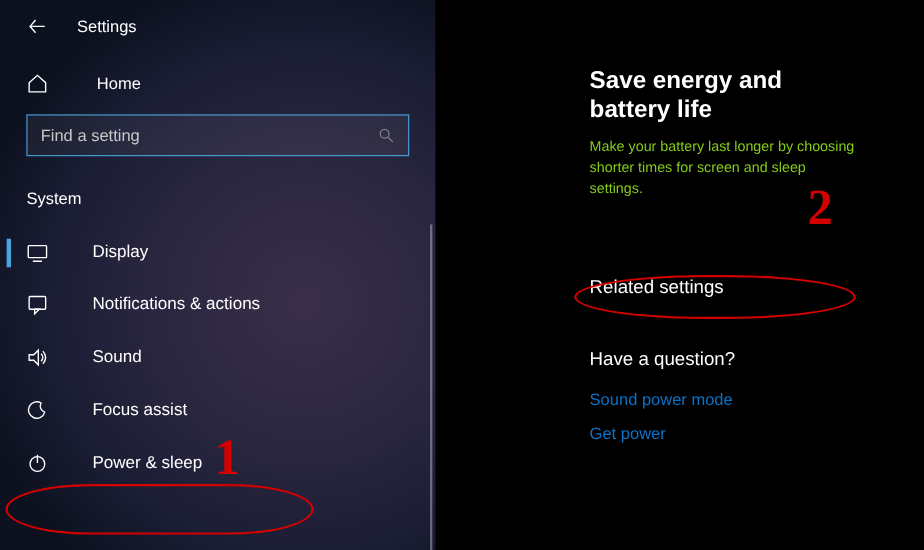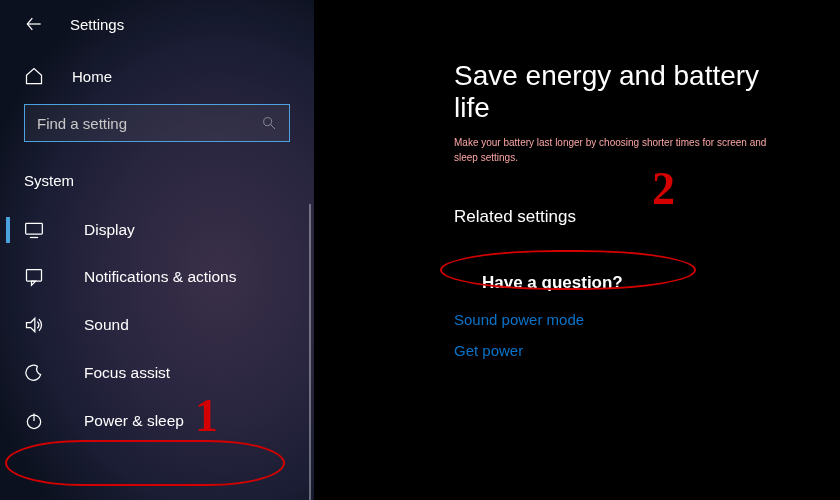--- a/index.html
+++ b/index.html
@@ -1,28 +1,28 @@
 <!DOCTYPE html>
 <html><head>
 <meta charset="utf-8">
 <style>
   * { box-sizing: border-box; margin: 0; padding: 0; }
   html, body { width: 840px; height: 500px; overflow: hidden; font-family: "Segoe UI", Arial, sans-serif; background: #000; color: #fff; }
   .app { display: flex; width: 100%; height: 100%; }
   .sidebar {
-    width: 314px;
+    width: 396px;
     height: 100%;
     background: radial-gradient(ellipse at 70% 55%, #3a2f48 0%, #2a2640 35%, #1a1d33 60%, #0c111f 80%);
     position: relative;
     padding: 14px 0 0 0;
   }
   .titlebar { display: flex; align-items: center; padding: 0 24px 22px 24px; gap: 26px; }
   .back-btn { display:flex; align-items:center; }
   .titlebar .title { font-size: 15px; font-weight: 400; color: #fff; }
-  .home-row { display: flex; align-items: center; gap: 28px; padding: 10px 24px 18px 24px; color:#fff; font-size:15px; }
+  .home-row { display: flex; align-items: center; gap: 44px; padding: 10px 24px 18px 24px; color:#fff; font-size:15px; }
   .search-wrap { padding: 0 24px 14px 24px; }
   .search {
     width: 100%;
     height: 38px;
     background: rgba(255,255,255,0.05);
     border: 1.5px solid #4aa3df;
     color: #c8c8c8;
     display: flex;
     align-items: center;
     justify-content: space-between;
@@ -34,25 +34,25 @@
   .category { padding: 16px 6px 8px 24px; font-size: 15px; font-weight: 400; color:#fff; }
   .nav { margin-top: 10px; }
   .nav-item { display: flex; align-items: center; gap: 40px; padding: 14px 24px 14px 24px; font-size:15.5px; cursor: pointer; position: relative; }
   .nav-item .bar { position:absolute; left:6px; top:10px; bottom:10px; width:4px; background:#4aa3df; display:none; }
   .nav-item.active .bar { display:block; }
   .nav-item .lbl { color:#fff; }
   .nav-icon { width:20px; display:flex; justify-content:center; align-items:center; }
   .scroll-indicator { position:absolute; right:3px; top:204px; bottom:0; width:2px; background: rgba(255,255,255,0.35); }
 
   .main { flex:1; background:#000; padding: 60px 60px 0 140px; position: relative; }
-  .section-h { font-size: 28px; font-weight: 400; color:#fff; margin-bottom: 12px; }
-  .section-p { font-size: 10px; color:#fca5a5; line-height: 1.45; max-width: 320px; margin-bottom: 42px; }
+  .section-h { font-size: 22px; font-weight: 700; color:#fff; margin-bottom: 12px; }
+  .section-p { font-size: 13px; color:#84cc16; line-height: 1.45; max-width: 320px; margin-bottom: 70px; }
   .related-h { font-size: 17px; font-weight: 400; color:#fff; margin-bottom: 14px; margin-top: 20px; }
   .link { font-size: 15px; color: #0a73c9; cursor:pointer; margin-bottom: 14px; display:block; }
-  .question-h { font-size: 17px; font-weight: 700; color:#fff; margin-top: 46px; margin-bottom: 18px; margin-left: 28px; }
+  .question-h { font-size: 17px; font-weight: 400; color:#fff; margin-top: 46px; margin-bottom: 18px; }
 
   
   .ann-circle { position:absolute; border:2px solid #d40000; border-radius: 50% / 50%; pointer-events:none; }
   .ann-num { position:absolute; color:#d40000; font-weight: 800; font-family: Georgia, 'Times New Roman', serif; pointer-events:none; }
 
   
   svg { display:block; }
 </style>
 </head>
 <body>

